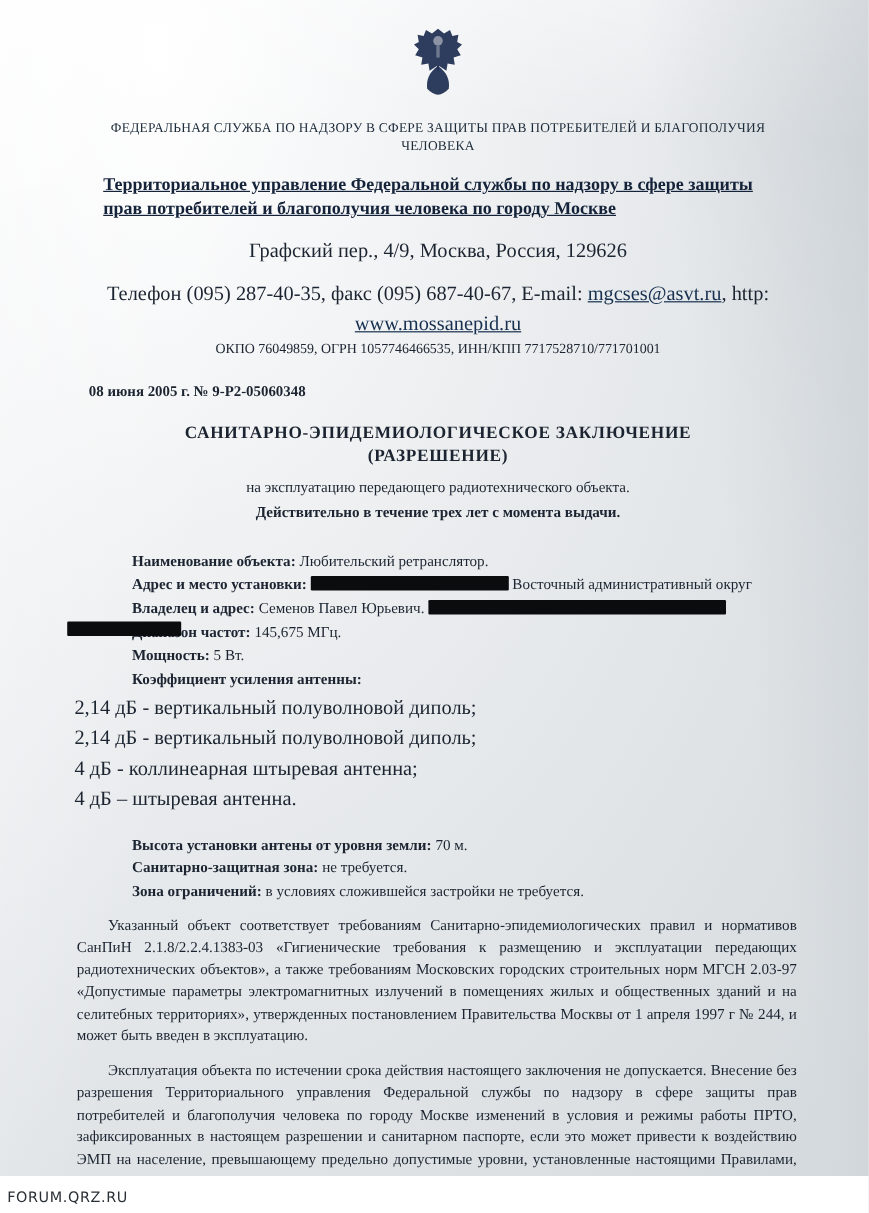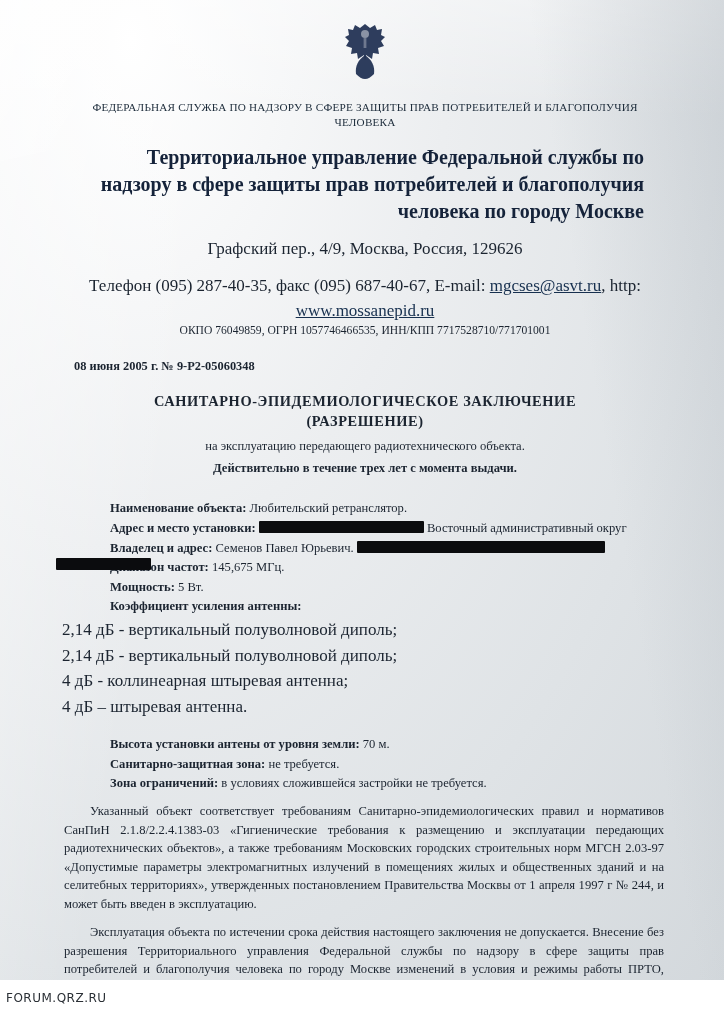--- a/index.html
+++ b/index.html
@@ -66,26 +66,27 @@
     text-align: center;
     font-size: 11.2px;
     letter-spacing: 0.2px;
     line-height: 1.35;
     margin: 4px 0 0 0;
     font-variant: small-caps;
     text-transform: uppercase;
     color: #1c2b3a;
   }
   .dept {
-    text-align: right;
+    text-align: left;
     font-weight: bold;
-    font-size: 20px;
+    font-size: 15px;
     line-height: 1.35;
     margin: 14px 24px 0 24px;
     color: #15233a;
+    text-decoration: underline;
   }
   .addr {
     text-align: center;
     font-size: 17px;
     line-height: 1.45;
     margin-top: 12px;
   }
   .addr .lnk { text-decoration: underline; color: #17304f; }
   .okpo {
     text-align: center;

